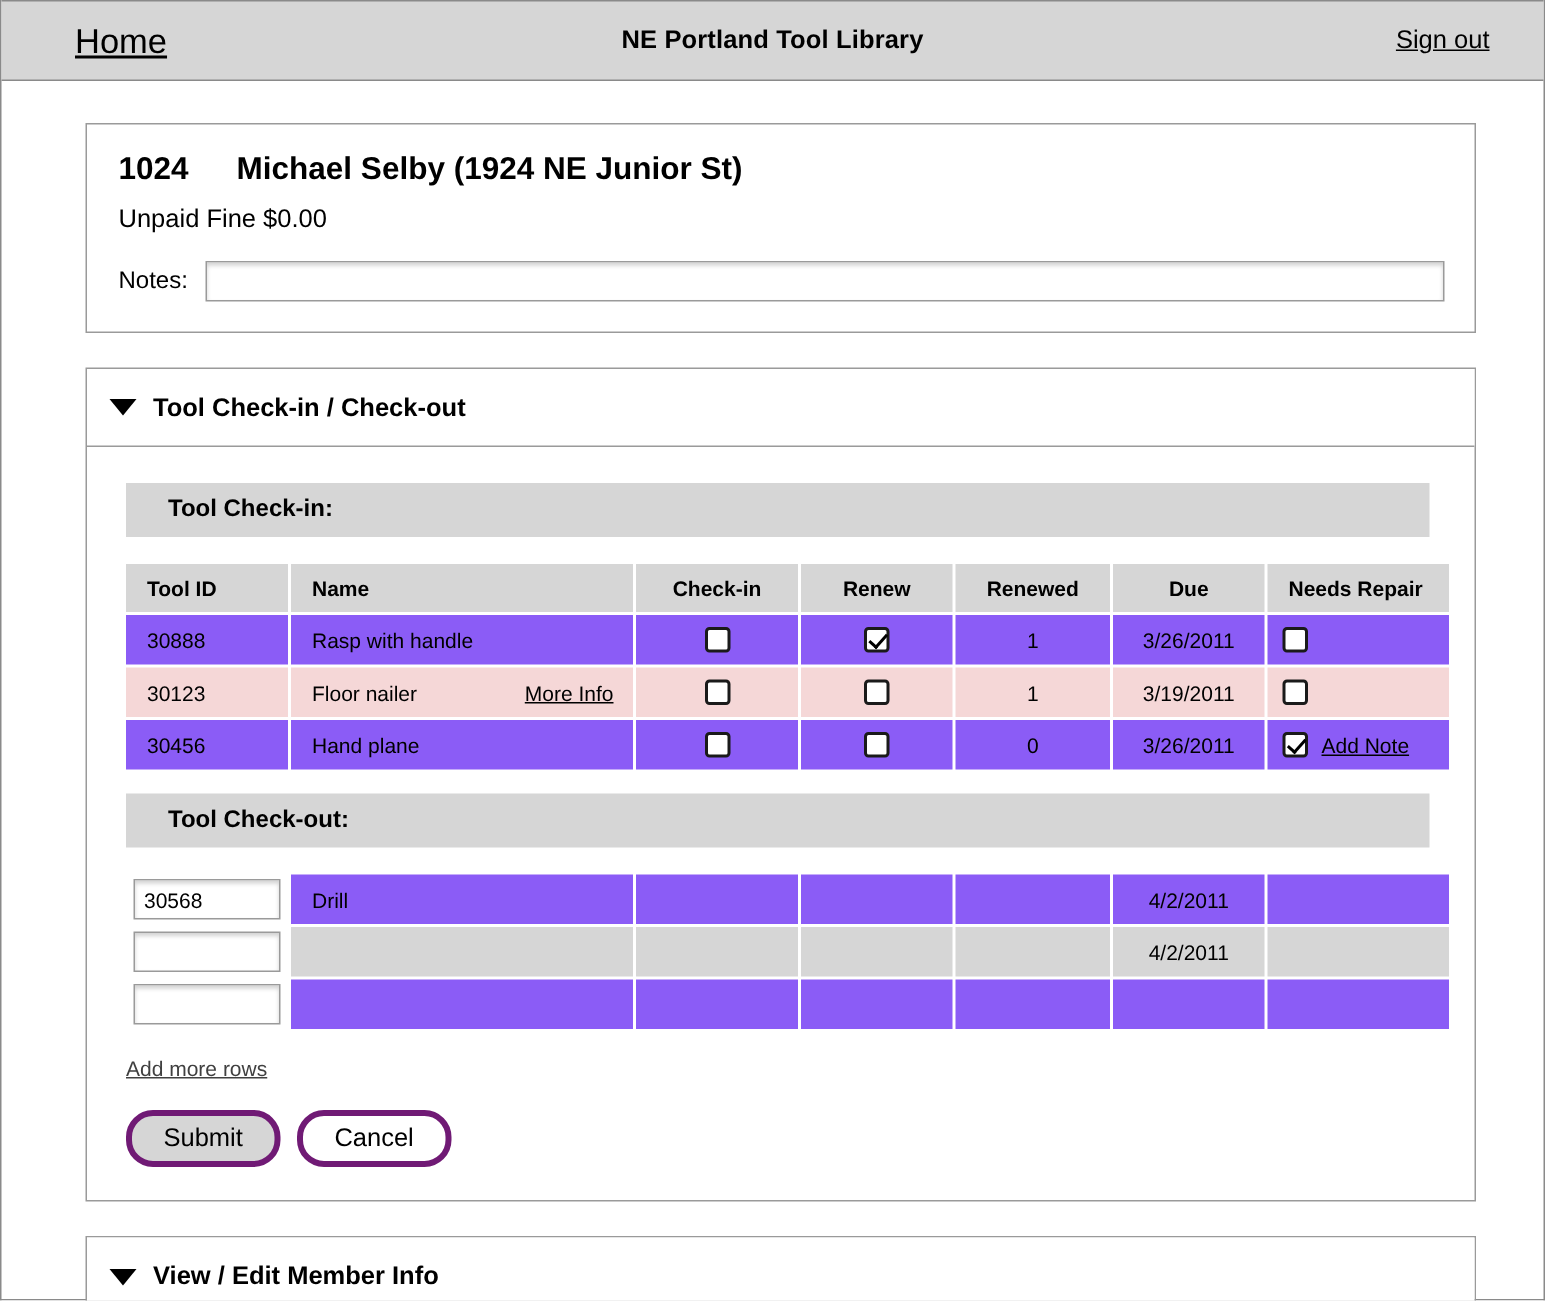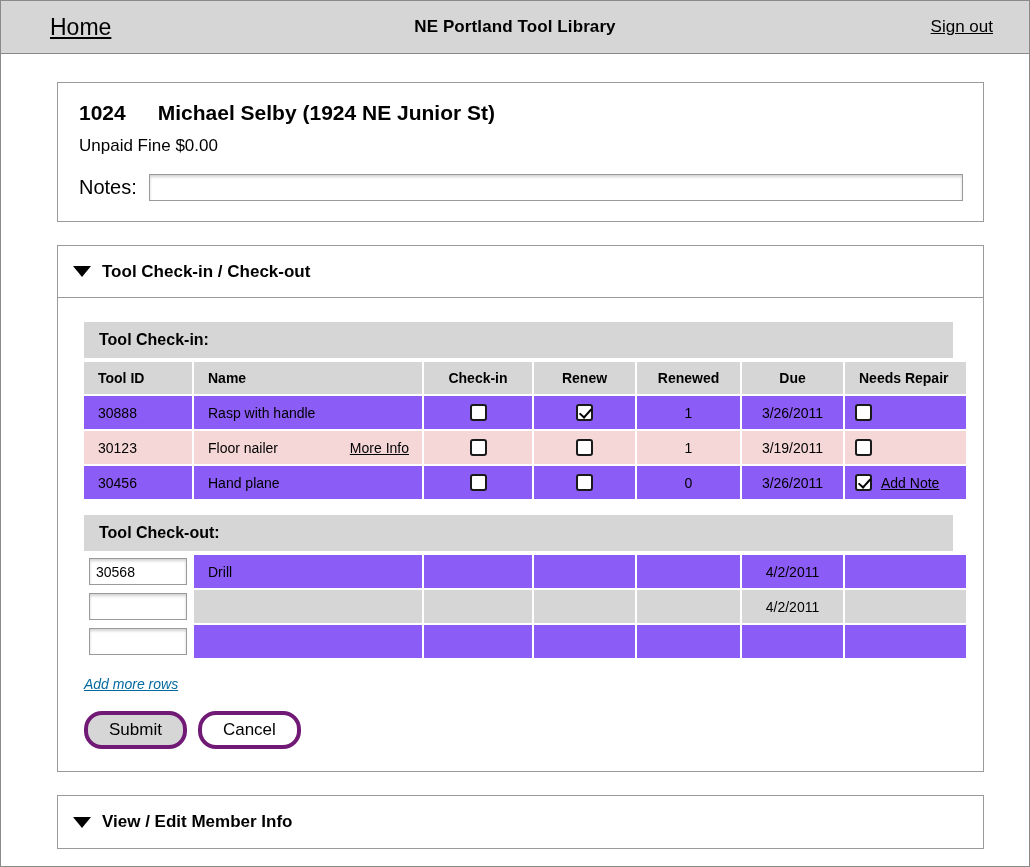--- a/index.html
+++ b/index.html
@@ -78,21 +78,21 @@
   .member-addr { font-weight: bold; }
   .member-fine {
     font-size: 17px;
     margin-top: 9px;
   }
   .notes-row {
     display: flex;
     align-items: center;
     margin-top: 18px;
   }
-  .notes-label { font-size: 20px; margin-right: 12px; }
+  .notes-label { font-size: 16px; margin-right: 12px; }
   .notes-input {
     flex: 1;
     height: 27px;
     border: 1px solid #9a9a9a;
     background: #ffffff;
     box-shadow: inset 0 2px 3px rgba(0,0,0,0.18);
     font-family: "Liberation Sans", sans-serif;
     font-size: 14px;
     padding: 0 5px;
     outline: none;
@@ -121,22 +121,22 @@
     font-weight: bold;
   }
 
   .section-body { padding: 24px 30px 22px 26px; }
 
   
   .subhead {
     background: #d6d6d6;
     font-weight: bold;
     font-size: 16px;
-    padding: 9px 0 9px 15px;
-    margin-bottom: 2px;
+    padding: 9px 0 9px 28px;
+    margin-bottom: 16px;
   }
 
   table.grid {
     border-collapse: separate;
     border-spacing: 2px 2px;
     width: 100%;
     margin-left: -2px;
     table-layout: fixed;
   }
   table.grid th {
@@ -217,24 +217,23 @@
     font-size: 14px;
     padding: 0 6px;
     outline: none;
   }
   td.input-cell { background: transparent !important; text-align: left; }
 
   .add-rows {
     display: inline-block;
     margin-top: 16px;
     font-size: 14px;
-    color: #0369a1;
+    color: #404040;
     text-decoration: underline;
     cursor: pointer;
-    font-style: italic;
   }
 
   .btn-row { margin-top: 18px; display: flex; gap: 11px; }
   .btn {
     font-family: "Liberation Sans", sans-serif;
     font-size: 17px;
     padding: 5px 21px;
     border: 4px solid #701a75;
     border-radius: 18px;
     background: #ffffff;

